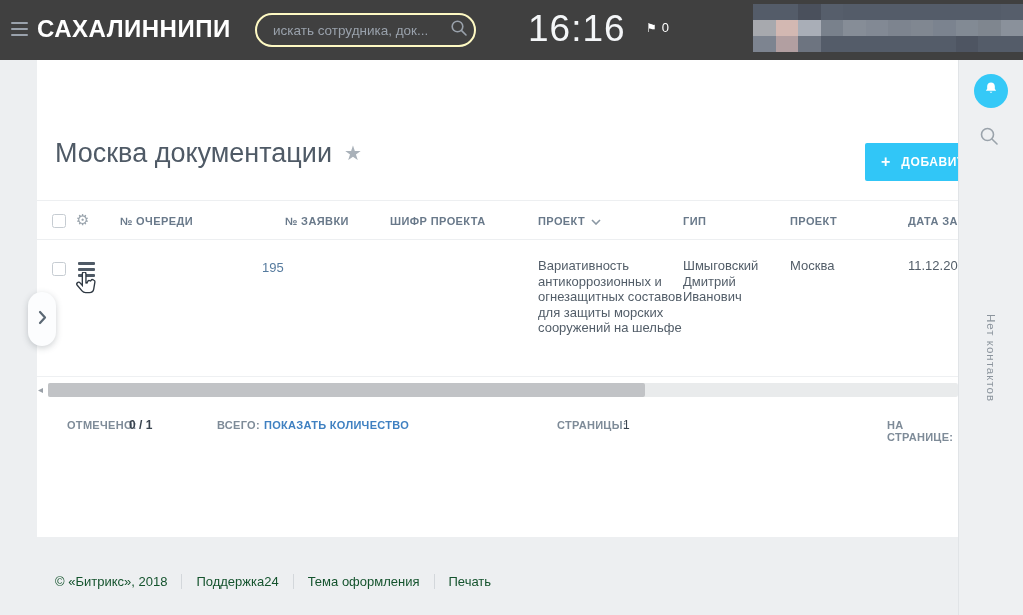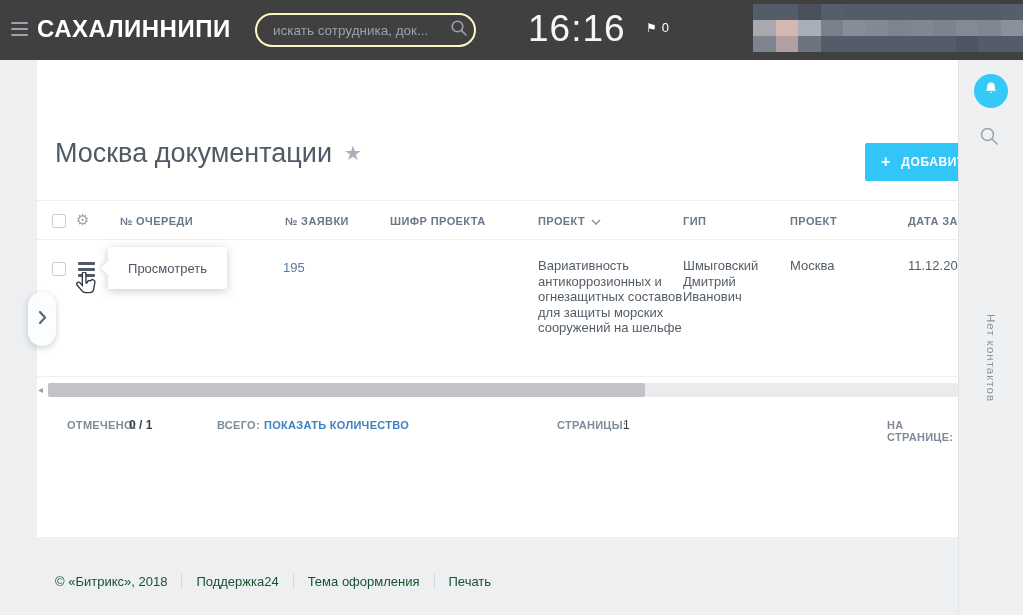--- a/index.html
+++ b/index.html
@@ -56,21 +56,21 @@
   .ghead .hl { position:absolute; top:14px; font-size:11px; font-weight:700; color:#69798a; letter-spacing:.4px; white-space:nowrap; cursor:pointer; }
   .cb { position:absolute; width:14px; height:14px; border:1px solid #c6ccd2; border-radius:2.5px; background:#fff; cursor:pointer; }
   .gear { position:absolute; left:39px; top:10px; font-size:15px; color:#9aa4ad; cursor:pointer; }
   .sort-chev { display:inline-block; margin-left:6px; }
 
   
   .grow { position:absolute; top:180px; left:0; width:100%; height:137px; border-bottom:1px solid #eef0f2; }
   .row-burger { position:absolute; left:41px; top:22px; width:17px; cursor:pointer; }
   .row-burger i { display:block; height:2.5px; background:#4f5a66; margin-bottom:3.5px; border-radius:1px; }
   .cell { position:absolute; top:18px; font-size:13px; color:#525d68; line-height:15.5px; }
-  .link { color:#567b9e; cursor:pointer;margin-left:21px; }
+  .link { color:#567b9e; cursor:pointer; }
 
   
   .popup { position:absolute; left:71px; top:7px; width:119px; height:42px; background:#fff; border-radius:2px;
     box-shadow:0 2px 10px rgba(60,70,85,.28); display:flex; align-items:center; justify-content:center; z-index:20; }
   .popup .arrow { position:absolute; left:-5px; top:16px; width:10px; height:10px; background:#fff; transform:rotate(45deg); box-shadow:-2px 2px 3px rgba(0,0,0,.06); }
   .popup .pl { font-size:13px; color:#4c5863; cursor:pointer; position:relative; z-index:1; }
 
   
   .scrollband { position:absolute; top:322px; left:0; width:100%; height:16px; }
   .sb-arrow { position:absolute; left:1px; top:2px; font-size:10px; color:#99a0a7; cursor:pointer; }
@@ -212,24 +212,20 @@
   </div>
 
   <div class="grow">
     <span class="cb" style="left:15px; top:22px;"></span>
     <div class="row-burger">
         <i></i>
         <i></i>
         <i></i>
       </div>
 
-    <div class="popup">
-      <span class="arrow"></span>
-      <span class="pl">Просмотреть</span>
-    </div>
 
     <span class="cell link" style="left:225px; top:20px;">195</span>
     <div class="cell" style="left:501px; width:152px;">Вариативность антикоррозионных и огнезащитных составов для защиты морских сооружений на шельфе</div>
     <div class="cell" style="left:646px; width:96px;">Шмыговский Дмитрий Иванович</div>
     <div class="cell" style="left:753px; width:90px;">Москва</div>
     <div class="cell" style="left:871px; width:110px; white-space:nowrap;">11.12.2018</div>
   </div>
 
   <div class="scrollband">
     <span class="sb-arrow glyph">◂</span>

